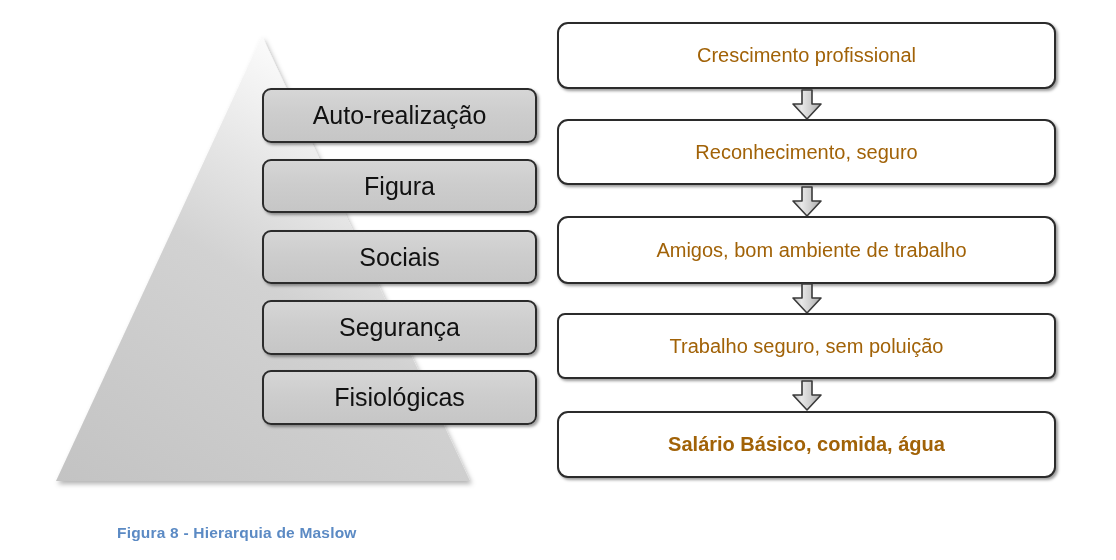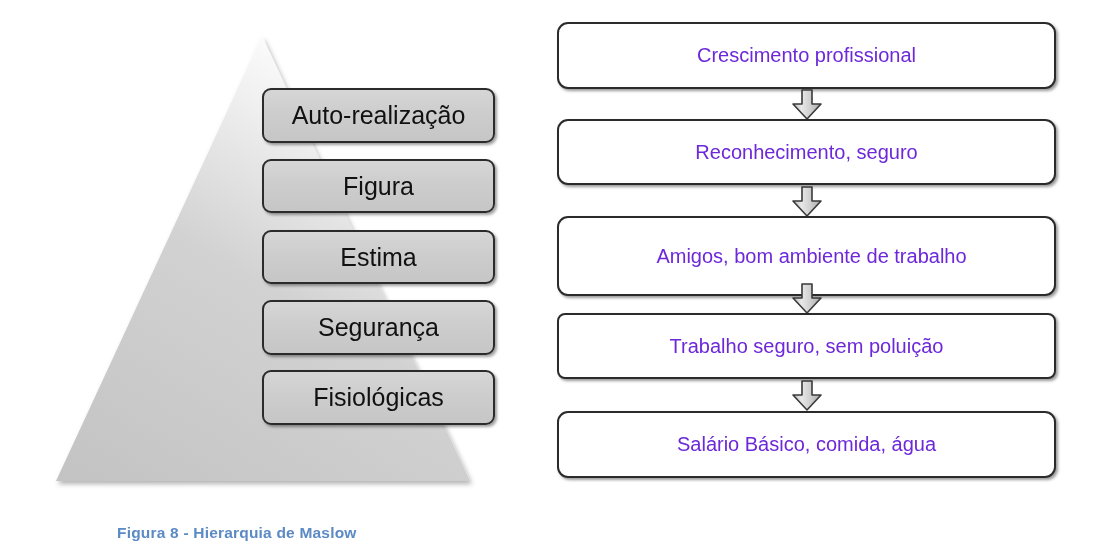--- a/index.html
+++ b/index.html
@@ -26,21 +26,21 @@
   }
   #pyramid-shape {
     position: absolute;
     left: 0;
     top: 0;
   }
 
   .pyramid-level {
     position: absolute;
     left: 262px;
-    width: 233px;
+    width: 275px;
     box-sizing: border-box;
     background: linear-gradient(180deg, #d6d6d6 0%, #cdcdcd 45%, #c6c6c6 100%);
     border: 2px solid #2b2b2b;
     border-radius: 9px;
     box-shadow: 2px 2px 3px rgba(0,0,0,0.38);
     display: flex;
     align-items: center;
     justify-content: center;
     font-size: 25px;
     line-height: 1;
@@ -67,28 +67,28 @@
     box-sizing: border-box;
     background: #ffffff;
     border: 2px solid #2b2b2b;
     border-radius: 11px;
     box-shadow: 2px 2px 3px rgba(0,0,0,0.40);
     display: flex;
     align-items: center;
     justify-content: center;
     font-size: 20px;
     line-height: 1.15;
-    color: #6d28d9;
+    color: #a16207;
     text-align: center;
   }
   .fb-0 { top: 22px;  height: 67px; }
   .fb-1 { top: 119px; height: 66px; }
-  .fb-2 { top: 216px; height: 80px; padding-left: 10px; }
+  .fb-2 { top: 216px; height: 68px; padding-left: 10px; }
   .fb-3 { top: 313px; height: 66px; border-radius: 8px; }
-  .fb-4 { top: 411px; height: 67px; }
+  .fb-4 { top: 411px; height: 67px; font-weight: bold; }
 
   .flow-arrow {
     position: absolute;
     left: 234px;
     width: 32px;
     height: 31px;
   }
   .fa-0 { top: 89px; }
   .fa-1 { top: 186px; }
   .fa-2 { top: 283px; }
@@ -126,21 +126,21 @@
     <polygon points="262,36 470,481 56,481" fill="url(#pyrGrad)" filter="url(#pyrShadow)"></polygon>
   </svg>
 
   <div class="pyramid-level pl-0">
     <span>Auto-realização</span>
   </div>
   <div class="pyramid-level pl-1">
     <span>Figura</span>
   </div>
   <div class="pyramid-level pl-2">
-    <span>Estima</span>
+    <span>Sociais</span>
   </div>
   <div class="pyramid-level pl-4">
     <span>Fisiológicas</span>
   </div>
   <div class="pyramid-level pl-3">
     <span>Segurança</span>
   </div>
 </div>
 
 <div id="flow-group">

